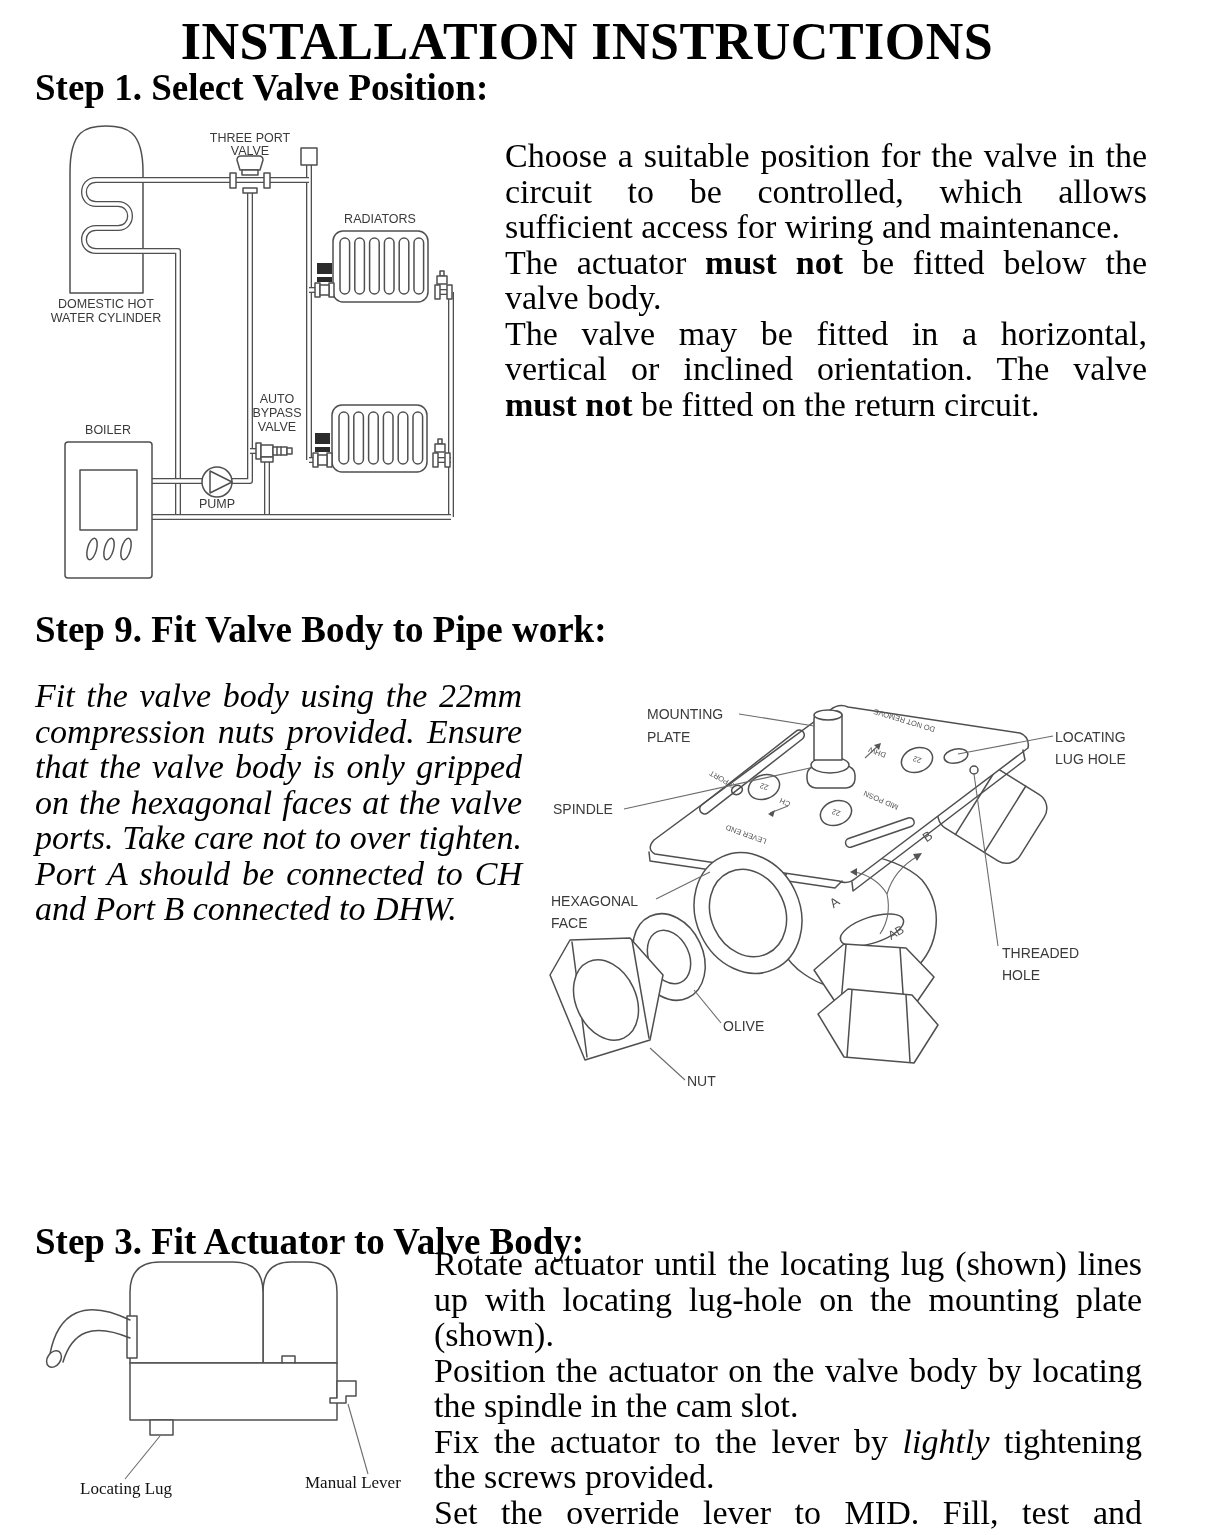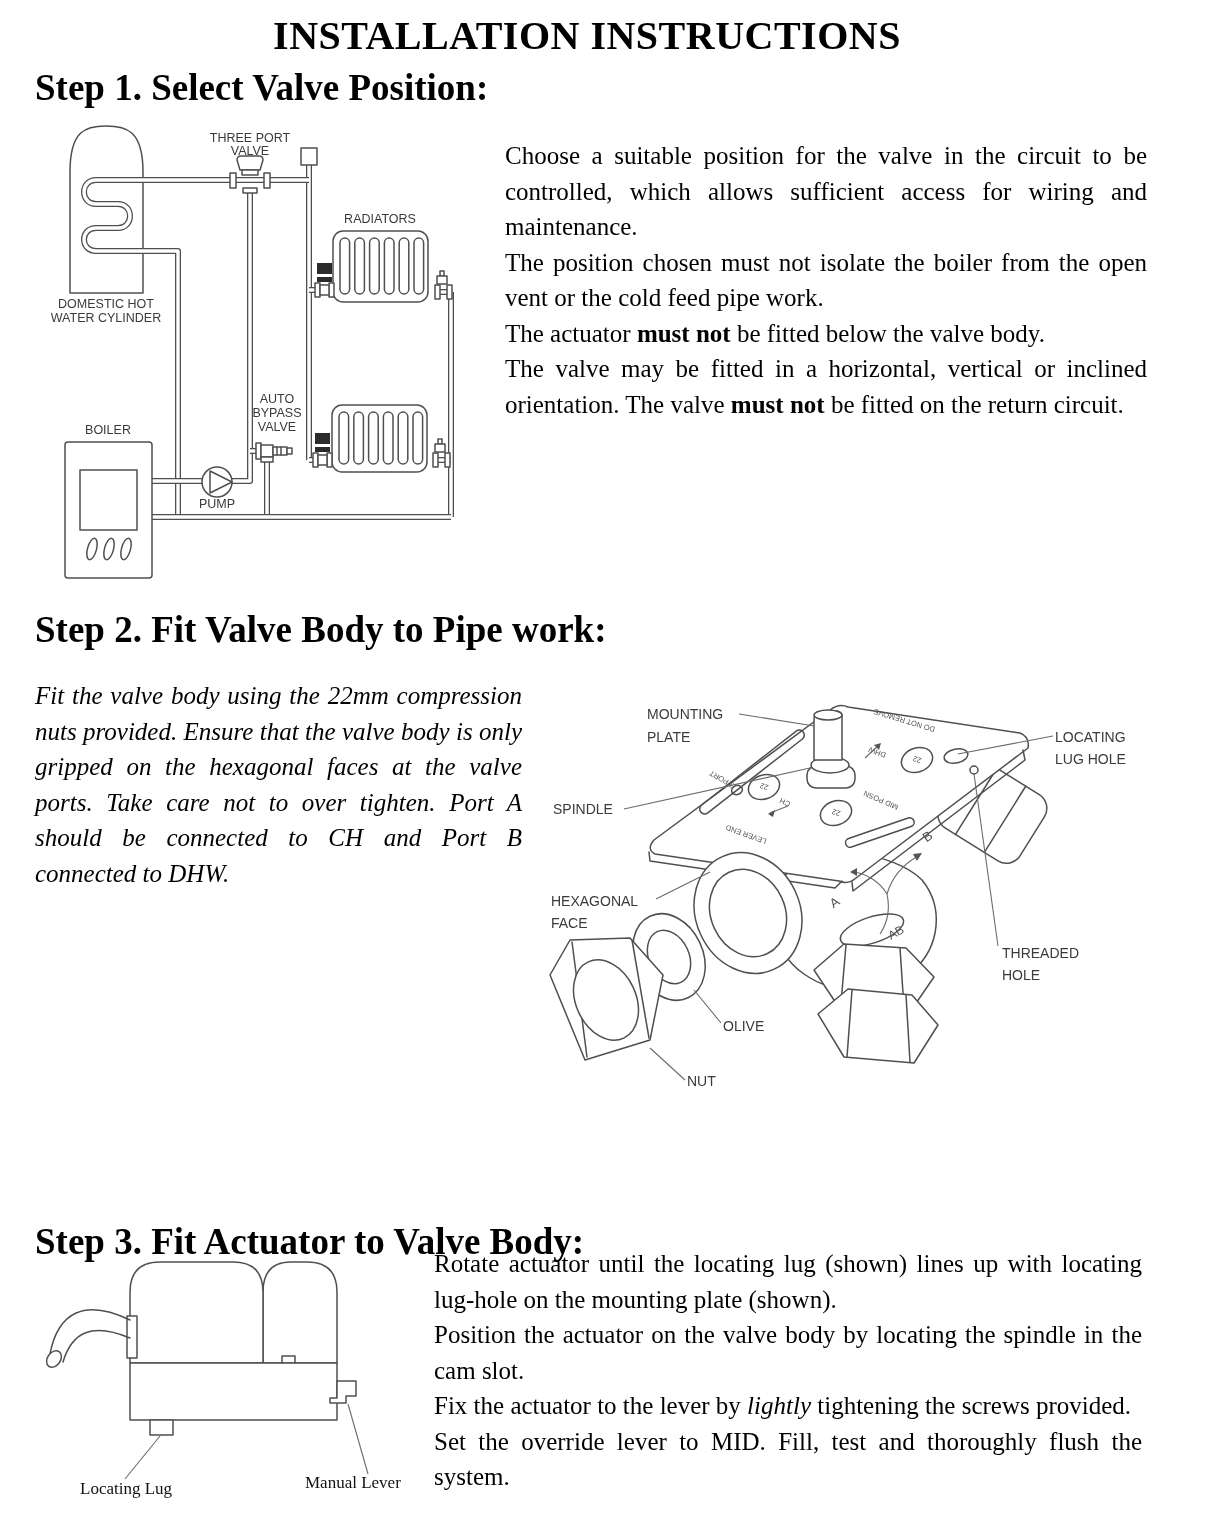--- a/index.html
+++ b/index.html
@@ -1,23 +1,23 @@
 <!DOCTYPE html>
 <html><head>
 <meta charset="utf-8">
 <style>
   html,body{margin:0;padding:0;}
   body{
     width:1214px;height:1535px;position:relative;background:#fff;color:#000;
     font-family:"Liberation Serif",serif;overflow:hidden;
   }
   .abs{position:absolute;}
-  .title{left:0;top:12px;width:1174px;text-align:center;font-weight:700;font-size:40px;letter-spacing:.5px;}
+  .title{left:0;top:12px;width:1174px;text-align:center;font-weight:700;font-size:52px;letter-spacing:.5px;}
   .h2{font-weight:700;font-size:37px;white-space:nowrap;}
-  .txt{font-size:25px;line-height:35.5px;text-align:justify;}
+  .txt{font-size:34px;line-height:35.5px;text-align:justify;}
   .txt b{font-weight:700;}
   .txt i{font-style:italic;}
   svg{position:absolute;overflow:visible;}
   
   .ln{fill:none;stroke:#4f4f4f;stroke-width:1.5;stroke-linejoin:round;stroke-linecap:round;}
   .lnw{fill:#fff;stroke:#4f4f4f;stroke-width:1.5;stroke-linejoin:round;stroke-linecap:round;}
   .po{fill:none;stroke:#4f4f4f;stroke-width:6;stroke-linejoin:round;stroke-linecap:butt;}
   .pi{fill:none;stroke:#fff;stroke-width:3.4;stroke-linejoin:round;stroke-linecap:butt;}
   .dk{fill:#2b2b2b;stroke:none;}
   .ldr{fill:none;stroke:#6b6b6b;stroke-width:1.1;}
@@ -26,26 +26,25 @@
   .ptxt{font-family:"Liberation Sans",sans-serif;font-size:7.5px;fill:#555;}
   .ahd{fill:#555;stroke:none;}
   .slab{font-family:"Liberation Serif",serif;font-size:17px;fill:#111;}
   .mid{text-anchor:middle;}
 </style>
 </head>
 <body>
 
 <div class="abs title">INSTALLATION INSTRUCTIONS</div>
 <div class="abs h2" style="left:35px;top:66px;">Step 1. Select Valve Position:</div>
-<div class="abs h2" style="left:35px;top:608px;">Step 2. Fit Valve Body to Pipe work:</div>
+<div class="abs h2" style="left:35px;top:608px;">Step 9. Fit Valve Body to Pipe work:</div>
 <div class="abs h2" style="left:35px;top:1172px;margin-top:48px;">Step 3. Fit Actuator to Valve Body:</div>
 
 <div class="abs txt" style="left:505px;top:138px;width:642px;">
   <div><span>Choose a suitable position for the valve in the circuit to be controlled, which allows sufficient access for wiring and maintenance.</span></div>
-  <div><span>The position chosen must not isolate the boiler from the open vent or the cold feed pipe work.</span></div>
   <div><span>The actuator </span><b>must not</b><span> be fitted below the valve body.</span></div>
   <div><span>The valve may be fitted in a horizontal, vertical or inclined orientation. The valve </span><b>must not</b><span> be fitted on the return circuit.</span></div>
 </div>
 
 <div class="abs txt" style="left:35px;top:678px;width:487px;font-style:italic;">
   <div><span>Fit the valve body using the 22mm compression nuts provided. Ensure that the valve body is only gripped on the hexagonal faces at the valve ports. Take care not to over tighten. Port A should be connected to CH and Port B connected to DHW.</span></div>
 </div>
 
 <div class="abs txt" style="left:434px;top:1246px;width:708px;">
   <div><span>Rotate actuator until the locating lug (shown) lines up with locating lug-hole on the mounting plate (shown).</span></div>

